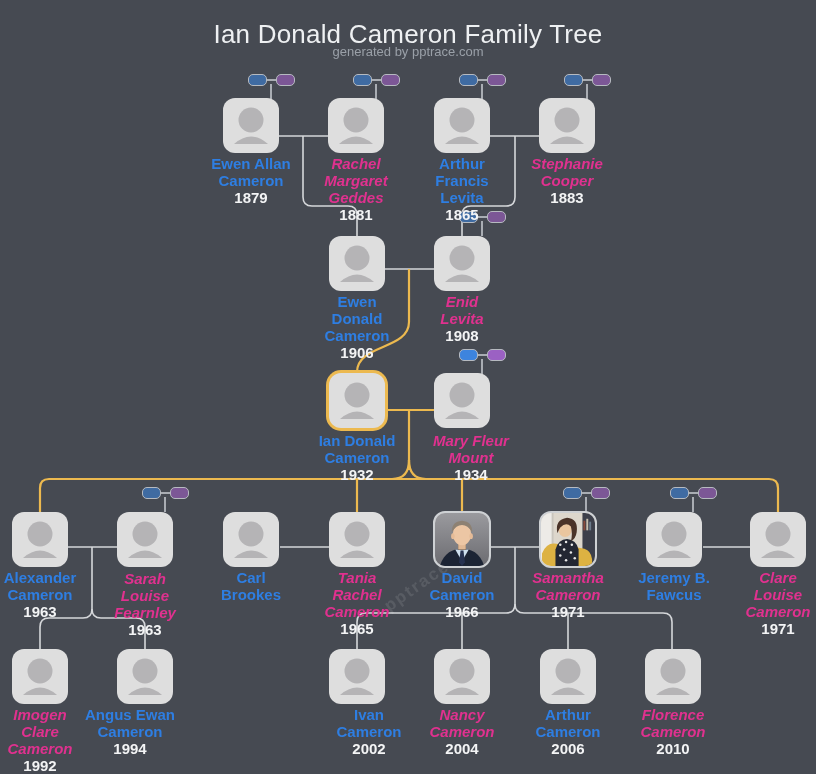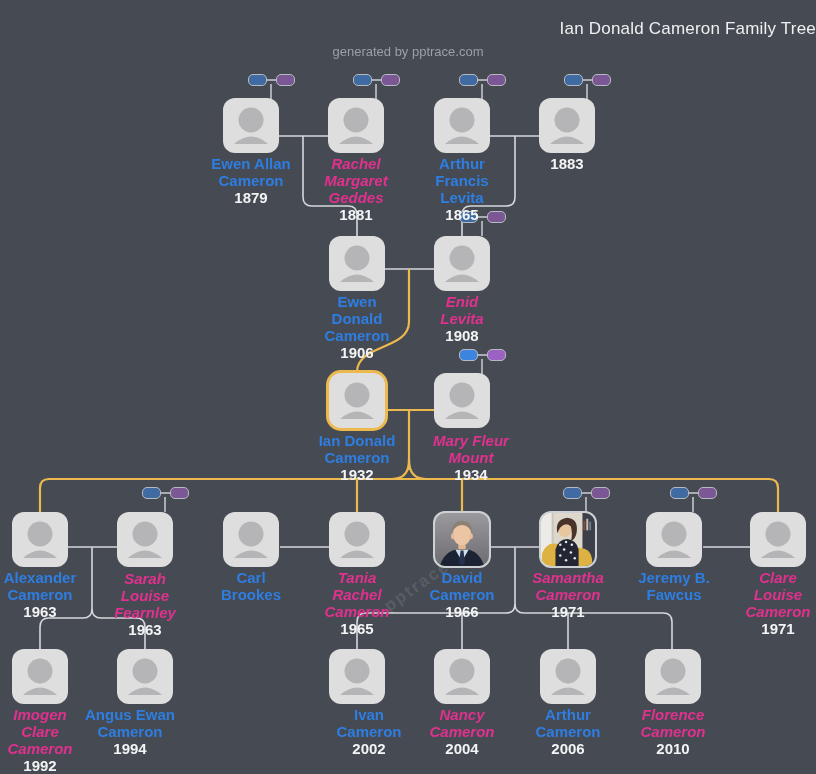--- a/index.html
+++ b/index.html
@@ -1,22 +1,22 @@
 <!DOCTYPE html>
 <html style="--bg: #464a52; --title: #eef0f2; --subtitle: #9aa0a8; --male: #2e7ee2; --female: #e0318f; --year: #f3f4f5; --line: #d5d7da; --gold: #ecb94f; --box: #dedede; --sil: #b5b4b6; --pill_blue: #3d84de; --pill_purple: #9b61c3; --pill_blue_dim: #3f6ba2; --pill_purple_dim: #7c5796; --pill_stroke: #b6bac0;"><head>
 <meta charset="utf-8">
 <style>
   html,body{margin:0;padding:0;background:#2e3138;}
   .stage{
     position:relative;width:816px;height:774px;overflow:hidden;
     background:var(--bg,#464a52);
     font-family:"Liberation Sans","DejaVu Sans",sans-serif;
   }
-  .title{position:absolute;left:0;top:19px;width:100%;text-align:right;
-    font-size:17px;font-weight:500;color:var(--title,#eef0f2);letter-spacing:.2px;}
+  .title{position:absolute;left:0;top:19px;width:100%;text-align:center;
+    font-size:26px;font-weight:500;color:var(--title,#eef0f2);letter-spacing:.2px;}
   .subtitle{position:absolute;left:0;top:44px;width:100%;text-align:center;
     font-size:13px;color:var(--subtitle,#9aa0a8);}
   svg.wires{position:absolute;left:0;top:0;z-index:1;}
   .w{stroke:var(--line,#d5d7da);stroke-width:1.6;fill:none;}
   .y{stroke:var(--gold,#ecb94f);stroke-width:2.2;fill:none;}
   .watermark{position:absolute;left:392px;top:596px;z-index:2;
     transform:rotate(-35deg);transform-origin:left bottom;
     font-size:17px;font-weight:700;letter-spacing:2px;color:rgba(255,255,255,0.10);}
   .person{position:absolute;z-index:3;}
   .avatar{position:absolute;width:56px;height:55px;border-radius:12px;
@@ -174,20 +174,22 @@
       </div>
   </div>
   <div class="person female">
     <div class="avatar" style="left:539px;top:98px">
         <svg width="56" height="55">
           <circle cx="28" cy="22" r="12.5" fill="#b5b4b6"></circle>
           <path d="M11,46 Q28,31 45,46 Z" fill="#b5b4b6"></path>
         </svg>
       </div>
     <div class="plabel" style="left:512px;top:155px">
+        <div class="pname">Stephanie
+Cooper</div>
         <div class="pyear">1883</div>
       </div>
   </div>
 
   <div class="person male">
     <div class="avatar" style="left:329px;top:236px">
         <svg width="56" height="55">
           <circle cx="28" cy="22" r="12.5" fill="#b5b4b6"></circle>
           <path d="M11,46 Q28,31 45,46 Z" fill="#b5b4b6"></path>
         </svg>

